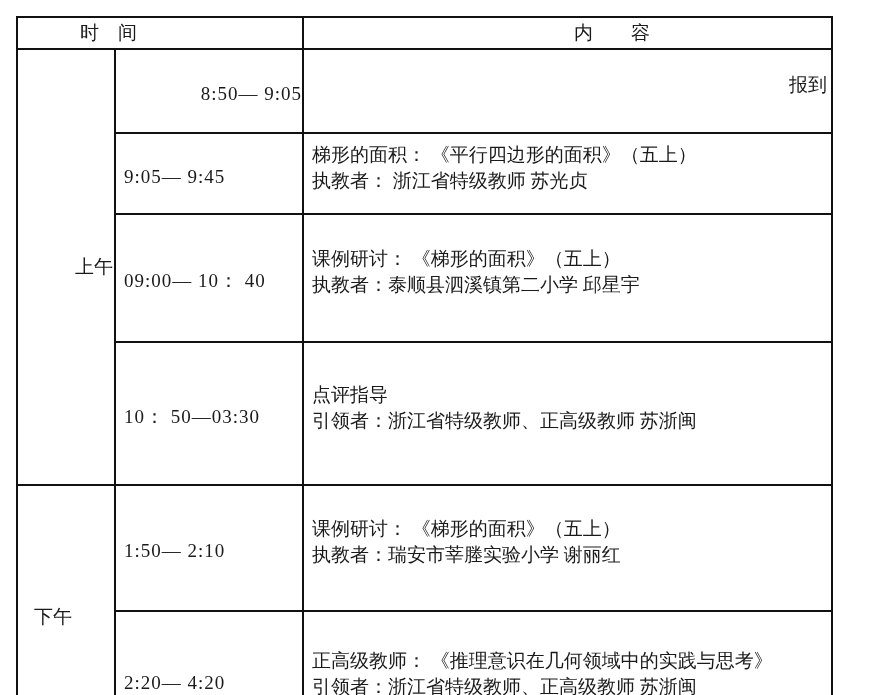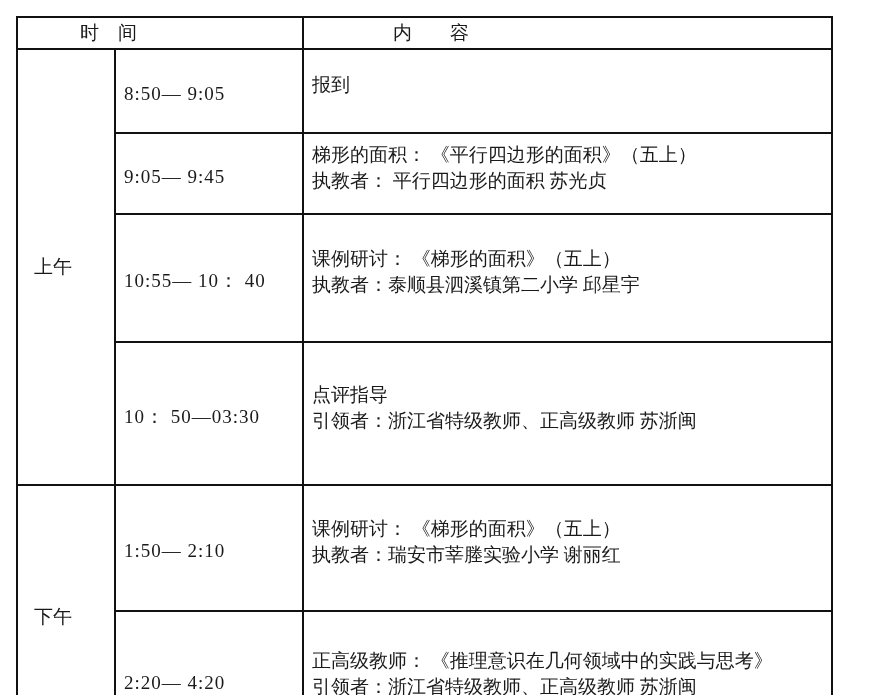--- a/index.html
+++ b/index.html
@@ -35,21 +35,21 @@
   .col-content{ width: 529px; }
 
   td.header-time {
     height: 30px;
     padding: 0 16px 0 62px;
     text-align: left;
     white-space: pre;
   }
   td.header-content {
     padding: 0 0 0 89px;
-    text-align: left;
+    text-align: center;
     white-space: pre;
     margin-top: 39px;
   }
   td.period {
     padding-left: 16px;
     vertical-align: middle;
     white-space: pre;
     font-family: Liberation Mono, monospace;
   }
   td.time {
@@ -61,21 +61,21 @@
   td.content {
     vertical-align: middle;
     padding: 0 4px 12px 8px;
   }
   td.content .line {
     line-height: 26px;
     white-space: pre;
   }
   td.content .line:empty { display: none; }
 
-  tr.row-1 td { height: 70px; }
+  tr.row-1 td { height: 70px; text-align: right; }
   tr.row-2 td { height: 67px; }
   tr.row-3 td { height: 114px; }
   tr.row-4 td { height: 129px; }
   tr.row-5 td { height: 112px; }
   tr.row-6 td { height: 123px; }
 </style>
 </head>
 <body>
 
 <div class="page">
@@ -97,26 +97,26 @@
         <td class="content">
           <div class="line">报到</div>
 
         </td>
       </tr>
 
       <tr class="row-2">
         <td class="time">9:05— 9:45</td>
         <td class="content">
           <div class="line">梯形的面积： 《平行四边形的面积》（五上）</div>
-          <div class="line">执教者： 平行四边形的面积 苏光贞</div>
+          <div class="line">执教者： 浙江省特级教师 苏光贞</div>
         </td>
       </tr>
 
       <tr class="row-3">
-        <td class="time">10:55— 10： 40</td>
+        <td class="time">09:00— 10： 40</td>
         <td class="content">
           <div class="line">课例研讨： 《梯形的面积》（五上）</div>
           <div class="line">执教者：泰顺县泗溪镇第二小学 邱星宇</div>
         </td>
       </tr>
 
       <tr class="row-4">
         <td class="time">10： 50—03:30</td>
         <td class="content">
           <div class="line">点评指导</div>

